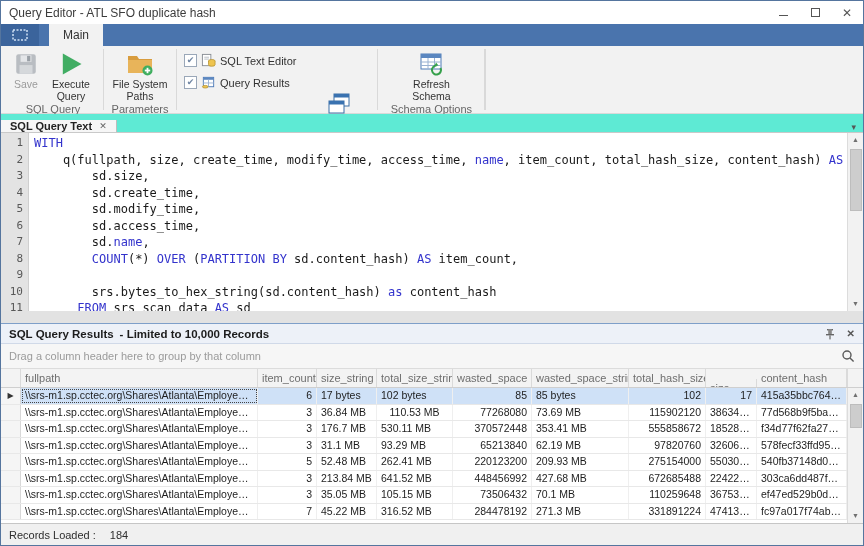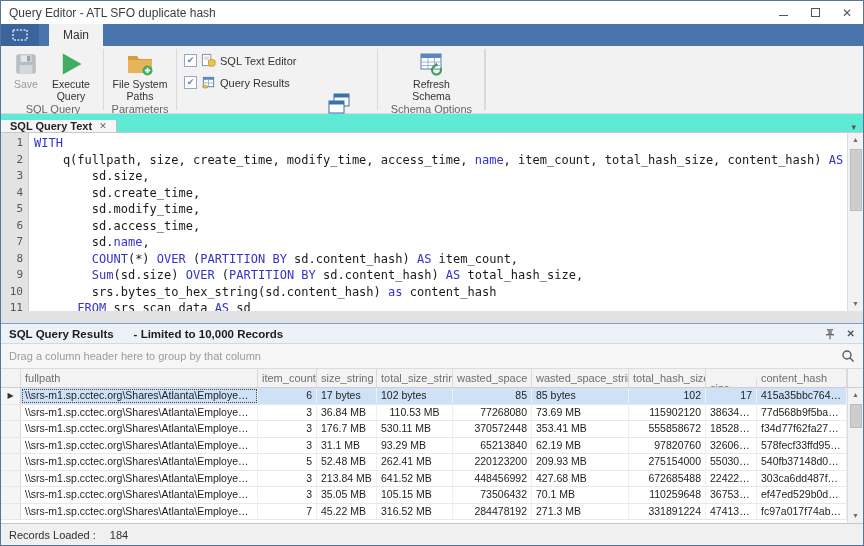--- a/index.html
+++ b/index.html
@@ -69,21 +69,21 @@
   .ethumb { height:62px; margin-top:2px; }
 
   
   .splitter { height:12px; background:#e2e2e2; flex:none; }
 
   
   .results-panel { height:200px; flex:none; display:flex; flex-direction:column; background:#fff; }
   .results-caption { height:21px; flex:none; background:#edf1f8; border-top:1px solid #7e9fc9;
                      border-bottom:1px solid #d0d9e8; display:flex; align-items:center;
                      padding:0 8px; font-size:11.5px; font-weight:bold; color:#1c1c1c; }
-  .caption-suffix { margin-left:20px; }
+  .caption-suffix { margin-left:6px; }
   .caption-icons { margin-left:auto; display:flex; gap:12px; align-items:center; color:#555; }
   .caption-close { font-size:10px; color:#555; }
   .groupby-row { height:25px; flex:none; background:#f6f6f6; border-bottom:1px solid #dcdcdc;
                  color:#9b9b9b; font-size:11px; display:flex; align-items:center; padding:0 8px; }
   .groupby-row .searchbox { margin-left:auto; display:flex; align-items:center; }
 
   .grid { flex:1; display:flex; flex-direction:column; overflow:hidden; background:#fff; }
   .grid-header { display:flex; height:19px; flex:none; background:#f3f3f3;
                  border-bottom:1px solid #cfcfcf; color:#6e6e6e; font-size:11px; }
   .h-cell { border-right:1px solid #dadada; padding:0 4px; line-height:18px;
@@ -298,21 +298,20 @@
         <div class="code-line">
           <span class="line-num">7</span>
           <span class="line-code"><span>        sd.</span><span class="kw">name</span><span>,</span></span>
         </div>
         <div class="code-line">
           <span class="line-num">8</span>
           <span class="line-code"><span>        </span><span class="kw">COUNT</span><span>(*) </span><span class="kw">OVER</span><span> (</span><span class="kw">PARTITION BY</span><span> sd.content_hash) </span><span class="kw">AS</span><span> item_count,</span></span>
         </div>
         <div class="code-line">
           <span class="line-num">9</span>
-          <span class="line-code"><span>        </span><span class="kw">Sum</span><span>(sd.size) </span><span class="kw">OVER</span><span> (</span><span class="kw">PARTITION BY</span><span> sd.content_hash) </span><span class="kw">AS</span><span> total_hash_size,</span></span>
         </div>
         <div class="code-line">
           <span class="line-num">10</span>
           <span class="line-code"><span>        srs.bytes_to_hex_string(sd.content_hash) </span><span class="kw">as</span><span> content_hash</span></span>
         </div>
         <div class="code-line">
           <span class="line-num">11</span>
           <span class="line-code"><span>      </span><span class="kw">FROM</span><span> srs_scan_data </span><span class="kw">AS</span><span> sd</span></span>
         </div>
       </div>

